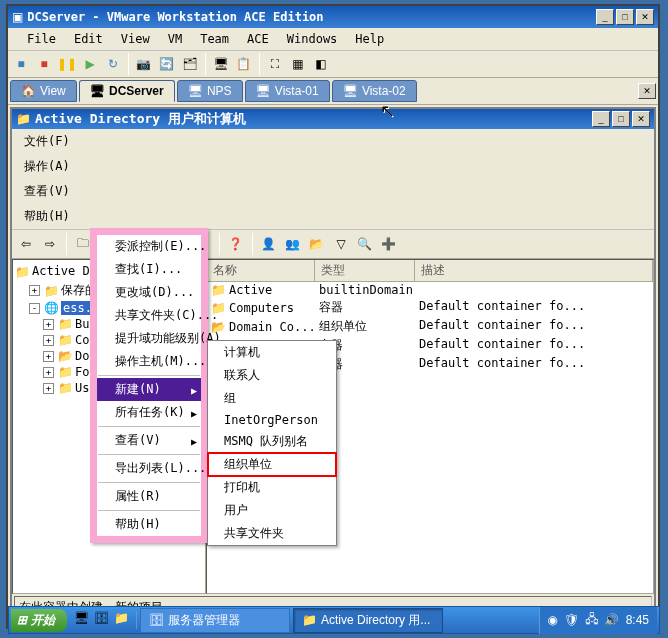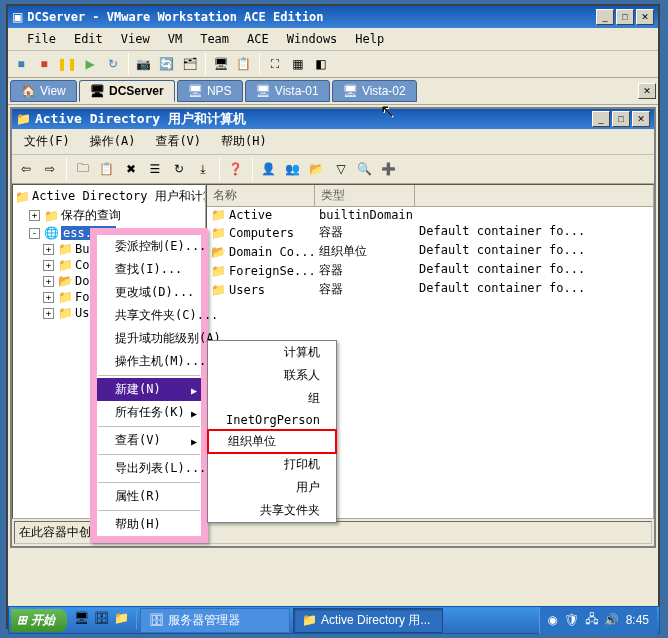--- a/index.html
+++ b/index.html
@@ -107,20 +107,21 @@
   padding: 0 4px;
   gap: 4px;
 }
 .inner-titlebar .title-text { flex: 1; font-weight: bold; font-family: "Fixedsys", monospace; font-size: 13px; }
 .mmc-menubar {
   display: flex;
   background: #ece9d8;
   padding: 2px 4px;
   gap: 4px;
   border-bottom: 1px solid #c0c0c0;
+  flex-direction: column;
 }
 .mmc-menubar span { padding: 2px 8px; font-family: "SimSun", monospace; }
 .mmc-toolbar {
   display: flex;
   background: #ece9d8;
   padding: 3px;
   gap: 2px;
   border-bottom: 1px solid #aca899;
   align-items: center;
 }
@@ -201,21 +202,21 @@
   position: absolute;
   left: 207px;
   top: 340px;
   background: #fff;
   border: 1px solid #808080;
   box-shadow: 2px 2px 3px rgba(0,0,0,.3);
   z-index: 11;
   font-family: "SimSun", monospace;
   width: 130px;
 }
-.sub-menu .mi { padding: 3px 16px 3px 16px; white-space: nowrap; text-align: right; }
+.sub-menu .mi { padding: 3px 16px 3px 16px; white-space: nowrap; }
 .sub-menu .mi.boxed { outline: 2px solid #e00; outline-offset: -1px; padding-right: 60px; }
 .status-line {
   border: 1px inset #c0c0c0;
   padding: 2px 4px;
   background: #ece9d8;
   font-family: "SimSun", monospace;
   margin: 2px;
 }
 .taskbar {
   position: absolute;
@@ -428,20 +429,21 @@
             <span class="pm">+</span>
             <span>📁</span>
             <span>Us</span>
           </div>
       </div>
 
       <div class="list-pane">
         <div class="list-header">
           <div class="col-name">名称</div>
           <div class="col-type">类型</div>
+          <div class="col-desc">描述</div>
         </div>
         <div class="list-row">
           <div class="col-name">
               <span>📁</span>
               <span>Active</span>
             </div>
           <div class="col-type">builtinDomain</div>
           <div class="col-desc"></div>
         </div>
         <div class="list-row">
@@ -502,20 +504,21 @@
   <div class="mi">属性(R)</div>
   <div class="mi sep-line"></div>
   <div class="mi">帮助(H)</div>
 </div>
 
 <div class="sub-menu">
   <div class="mi">计算机</div>
   <div class="mi">联系人</div>
   <div class="mi">组</div>
   <div class="mi">InetOrgPerson</div>
+  <div class="mi">MSMQ 队列别名</div>
   <div class="mi boxed">组织单位</div>
   <div class="mi">打印机</div>
   <div class="mi">用户</div>
   <div class="mi">共享文件夹</div>
 </div>
 
 <div class="taskbar">
   <div class="start-btn">
     <span>⊞</span>
     <span>开始</span>

